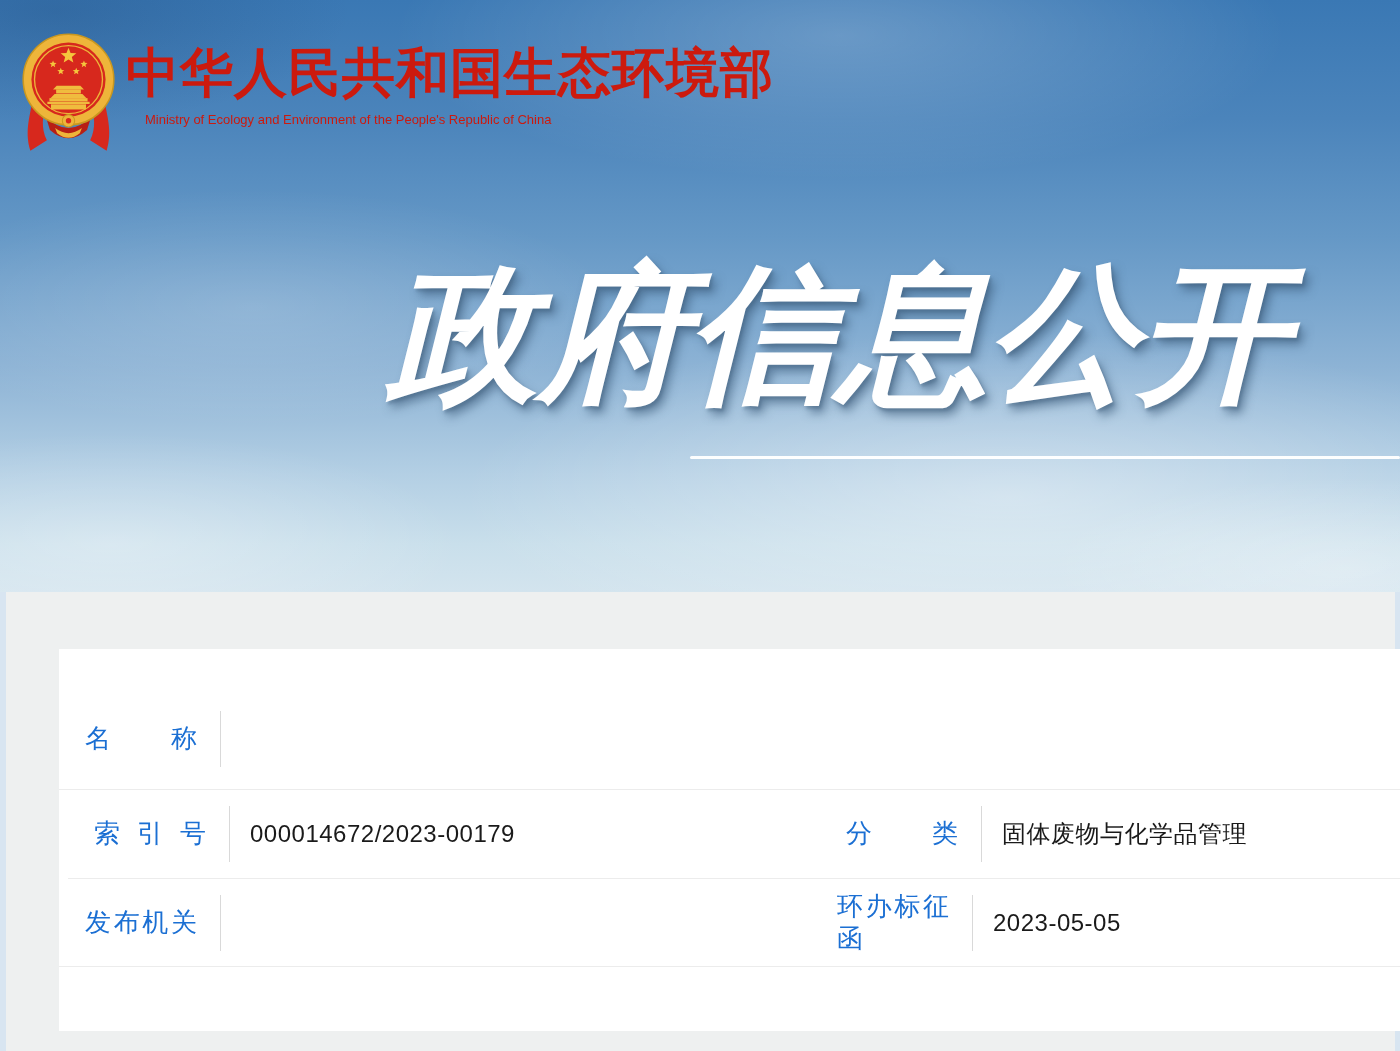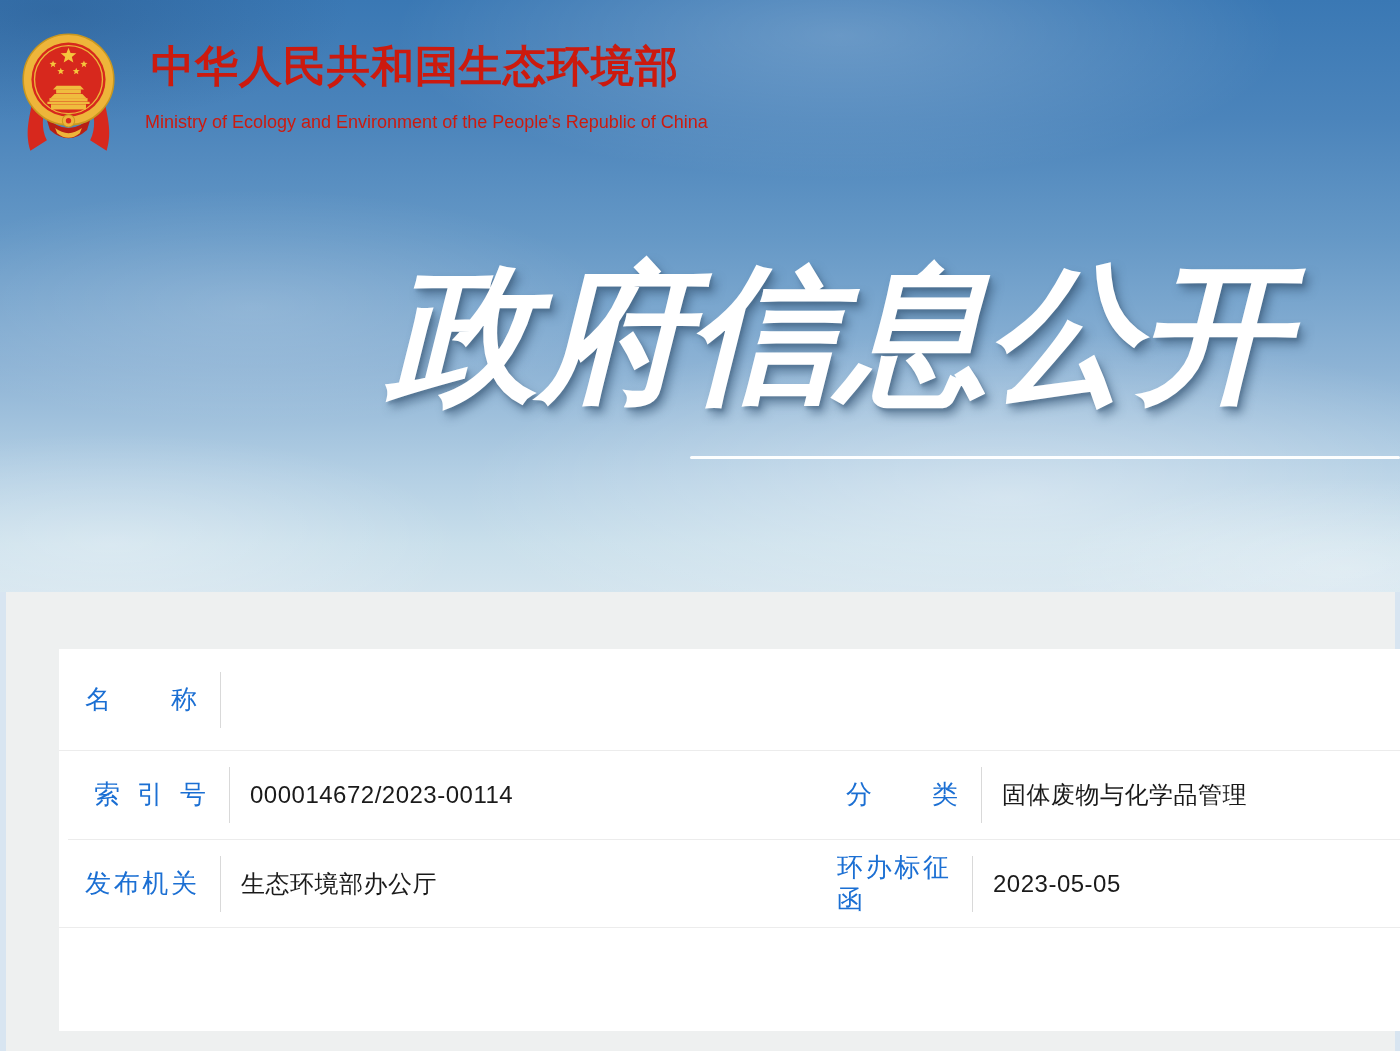--- a/index.html
+++ b/index.html
@@ -16,27 +16,27 @@
       radial-gradient(ellipse 520px 170px at 18% 52%, rgba(255,255,255,0.16), transparent 70%),
       radial-gradient(ellipse 760px 230px at 72% 84%, rgba(255,255,255,0.38), transparent 72%),
       radial-gradient(ellipse 500px 160px at 8% 92%, rgba(255,255,255,0.30), transparent 70%),
       radial-gradient(ellipse 420px 130px at 96% 96%, rgba(255,255,255,0.30), transparent 70%),
       linear-gradient(180deg,#3a78b4 0%,#4b84bb 20%,#6598c6 40%,#8db3d5 62%,#b3cfe4 80%,#c9dfeb 92%,#d3e4ee 100%);
   }
 
   .site-header { position:absolute; left:0; top:0; width:100%; height:180px; }
   .emblem { position:absolute; left:17px; top:28px; width:103px; height:131px; }
   .ministry-zh {
-    position:absolute; left:151px; top:38px;
-    font-size:43px; font-weight:bold; letter-spacing:1px;
+    position:absolute; left:126px; top:38px;
+    font-size:53px; font-weight:bold; letter-spacing:1px;
     color:#cc1a0e; white-space:nowrap;
   }
   .ministry-en {
     position:absolute; left:145px; top:112px;
-    font-size:18px; font-weight:500; color:#cc1a0e; white-space:nowrap;
+    font-size:13px; font-weight:500; color:#cc1a0e; white-space:nowrap;
   }
 
   .hero-title {
     position:absolute; left:388px; top:252px;
     font-size:150px; line-height:1.1; font-weight:900; letter-spacing:0;
     color:#ffffff; white-space:nowrap;
     text-shadow: 5px 7px 10px rgba(52,84,114,0.55), 2px 3px 3px rgba(62,94,124,0.35);
     font-style: italic;
   }
   .hero-underline {
@@ -51,21 +51,21 @@
   .edge-strip-left  { position:absolute; left:0; top:0; bottom:0; width:6px; background:#d8e5f1; }
   .edge-strip-right { position:absolute; right:0; top:0; bottom:0; width:5px; background:#d8e5f1; }
 
   .info-card {
     position:absolute; left:59px; top:57px; right:0; height:382px;
     background:#ffffff; z-index:1;
   }
 
   .irow { display:flex; align-items:stretch; }
   .irow.bordered { border-bottom:1px solid #ececec; }
-  .r1 { height:102px; }
+  .r1 { height:102px;margin-top:39px; }
   .r2 { height:89px;margin-left:9px; }
   .r3 { height:88px; }
   .r4 { height:101px; }
 
   .cell { display:flex; align-items:center; padding-left:26px; }
   .cell-left  { flex:0 0 745px; }
   .cell-right { flex:1 1 auto; padding-left:33px; }
   .cell-full  { flex:1 1 auto; }
 
   .flabel {
@@ -146,34 +146,33 @@
       <div class="cell cell-full">
         <div class="flabel">名称</div>
         <div class="vdiv"></div>
       </div>
     </div>
 
     <div class="irow r2 bordered">
       <div class="cell cell-left">
         <div class="flabel">索引号</div>
         <div class="vdiv"></div>
-        <div class="fvalue">000014672/2023-00114</div>
+        <div class="fvalue">000014672/2023-00179</div>
       </div>
       <div class="cell cell-right">
         <div class="flabel">分类</div>
         <div class="vdiv"></div>
         <div class="fvalue">固体废物与化学品管理</div>
       </div>
     </div>
 
     <div class="irow r3 bordered">
       <div class="cell cell-left">
         <div class="flabel">发布机关</div>
         <div class="vdiv"></div>
-        <div class="fvalue">生态环境部办公厅</div>
       </div>
       <div class="cell cell-right">
         <div class="flabel">环办标征函</div>
         <div class="vdiv"></div>
         <div class="fvalue">2023-05-05</div>
       </div>
     </div>
 
 
   </div>

